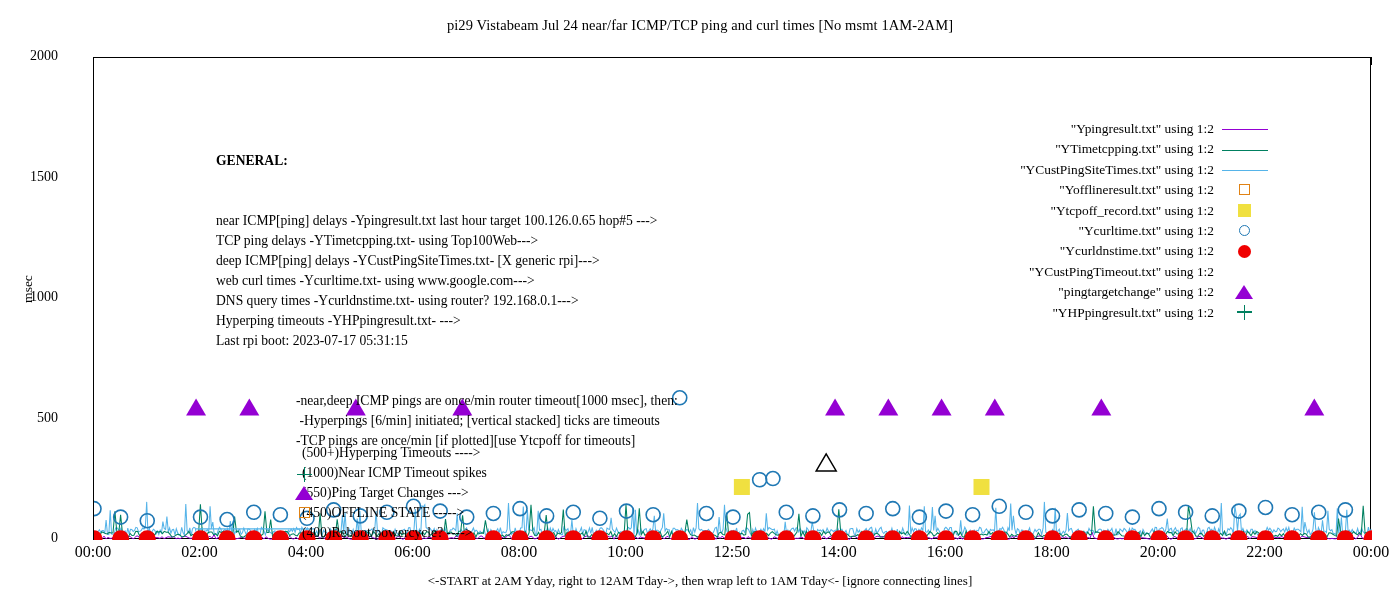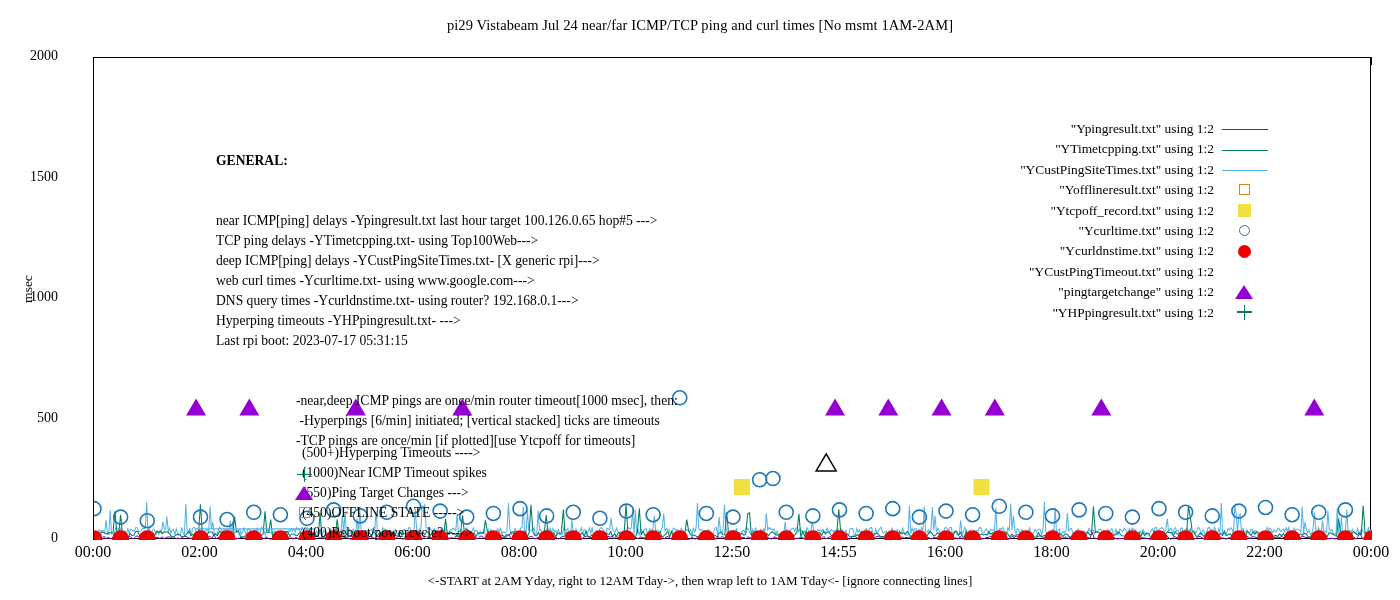--- a/index.html
+++ b/index.html
@@ -111,21 +111,21 @@
       <div class="xtickmark" style="left: 412.5px; top: 57px;"></div>
       <div class="xtick" style="left: 519px;">08:00</div>
       <div class="xtickmark" style="left: 519px; top: 531px;"></div>
       <div class="xtickmark" style="left: 519px; top: 57px;"></div>
       <div class="xtick" style="left: 625.5px;">10:00</div>
       <div class="xtickmark" style="left: 625.5px; top: 531px;"></div>
       <div class="xtickmark" style="left: 625.5px; top: 57px;"></div>
       <div class="xtick" style="left: 732px;">12:50</div>
       <div class="xtickmark" style="left: 732px; top: 531px;"></div>
       <div class="xtickmark" style="left: 732px; top: 57px;"></div>
-      <div class="xtick" style="left: 838.5px;">14:55</div>
+      <div class="xtick" style="left: 838.5px;">14:00</div>
       <div class="xtickmark" style="left: 838.5px; top: 531px;"></div>
       <div class="xtickmark" style="left: 838.5px; top: 57px;"></div>
       <div class="xtick" style="left: 945px;">16:00</div>
       <div class="xtickmark" style="left: 945px; top: 531px;"></div>
       <div class="xtickmark" style="left: 945px; top: 57px;"></div>
       <div class="xtick" style="left: 1051.5px;">18:00</div>
       <div class="xtickmark" style="left: 1051.5px; top: 531px;"></div>
       <div class="xtickmark" style="left: 1051.5px; top: 57px;"></div>
       <div class="xtick" style="left: 1158px;">20:00</div>
       <div class="xtickmark" style="left: 1158px; top: 531px;"></div>

